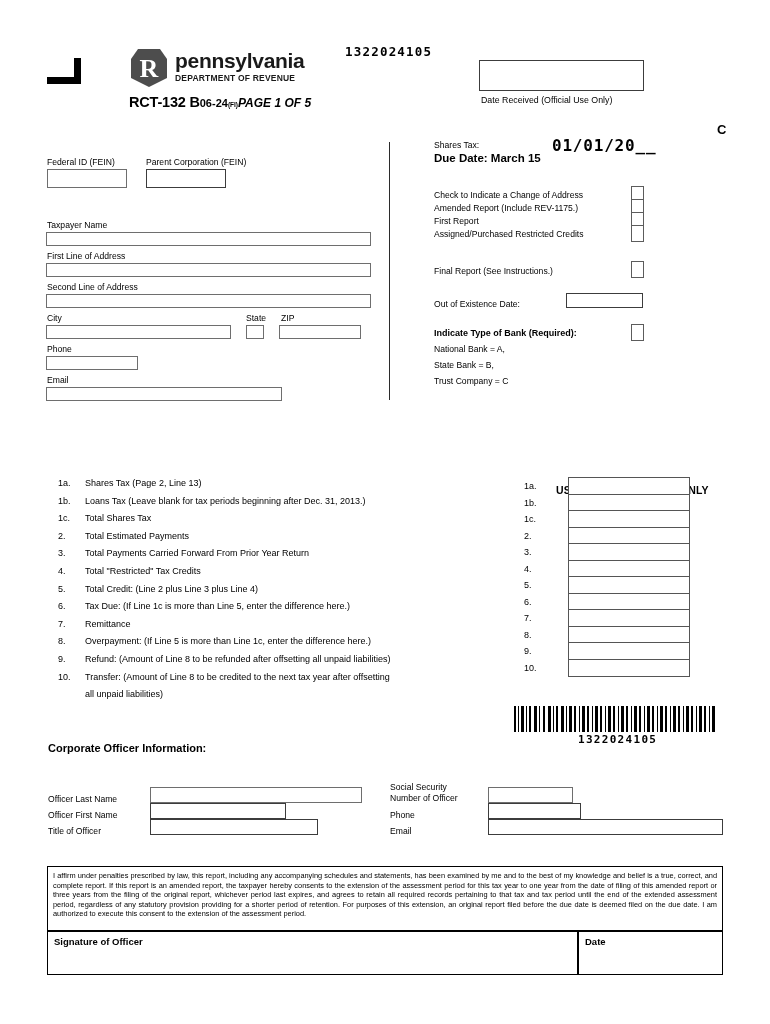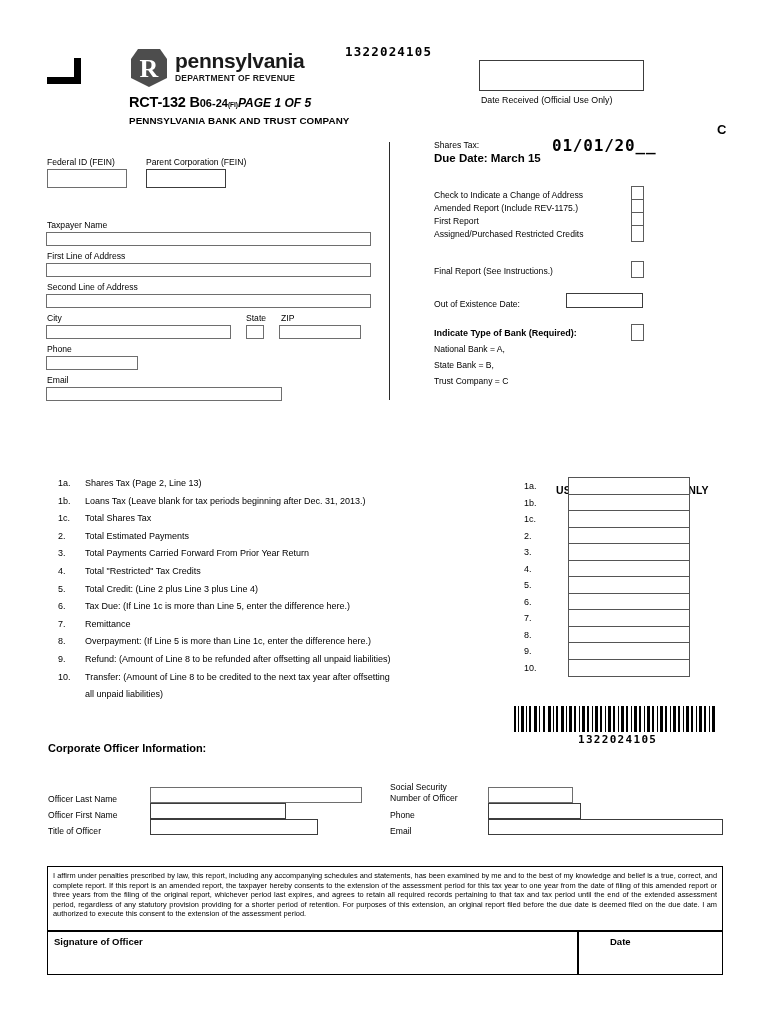--- a/index.html
+++ b/index.html
@@ -229,21 +229,20 @@
       <div id="logo-sub">DEPARTMENT OF REVENUE</div>
     </div>
   </div>
 
   <div class="abs" id="form-code">1322024105</div>
 
   <div class="abs" id="title-block">
     <div class="t-row1">
       <span id="t-formno">RCT-132 B</span><span id="t-rev">06-24</span><span id="t-fi">(FI)</span><span id="t-page">PAGE 1 OF 5</span>
     </div>
-    <div class="t-line">PENNSYLVANIA BANK AND TRUST COMPANY</div>
   </div>
 
   <div class="abs" id="divider"></div>
 
   <div class="abs flabel" style="left:47px; top:157px;">Federal ID (FEIN)</div>
   <div class="abs fbox" style="left:47px; top:169px; width:80px; height:19px;"></div>
 
   <div class="abs flabel" style="left:146px; top:157px;">Parent Corporation (FEIN)</div>
   <div class="abs fbox dark" style="left:146px; top:169px; width:80px; height:19px;"></div>
 
@@ -463,16 +462,16 @@
   <div class="abs off-label" style="left:390px; top:826px;">Email</div>
   <div class="abs fbox dark" style="left:488px; top:819px; width:235px; height:16px;"></div>
 
   <div class="abs" id="affirm-box">
     <div id="affirm-text">I affirm under penalties prescribed by law, this report, including any accompanying schedules and statements, has been examined by me and to the best of my knowledge and belief is a true, correct, and complete report. If this report is an amended report, the taxpayer hereby consents to the extension of the assessment period for this tax year to one year from the date of filing of this amended report or three years from the filing of the original report, whichever period last expires, and agrees to retain all required records pertaining to that tax and tax period until the end of the extended assessment period, regardless of any statutory provision providing for a shorter period of retention. For purposes of this extension, an original report filed before the due date is deemed filed on the due date.  I am authorized to execute this consent to the extension of the assessment period.</div>
   </div>
 
   <div class="abs" id="sig-box">
     <div class="sig-label" style="left:6px;">Signature of Officer</div>
     <div id="sig-divider"></div>
-    <div class="sig-label" style="left:562px;text-align:center;">Date</div>
+    <div class="sig-label" style="left:537px;text-align:center;">Date</div>
   </div>
 
 </div>
 
 </body></html>

